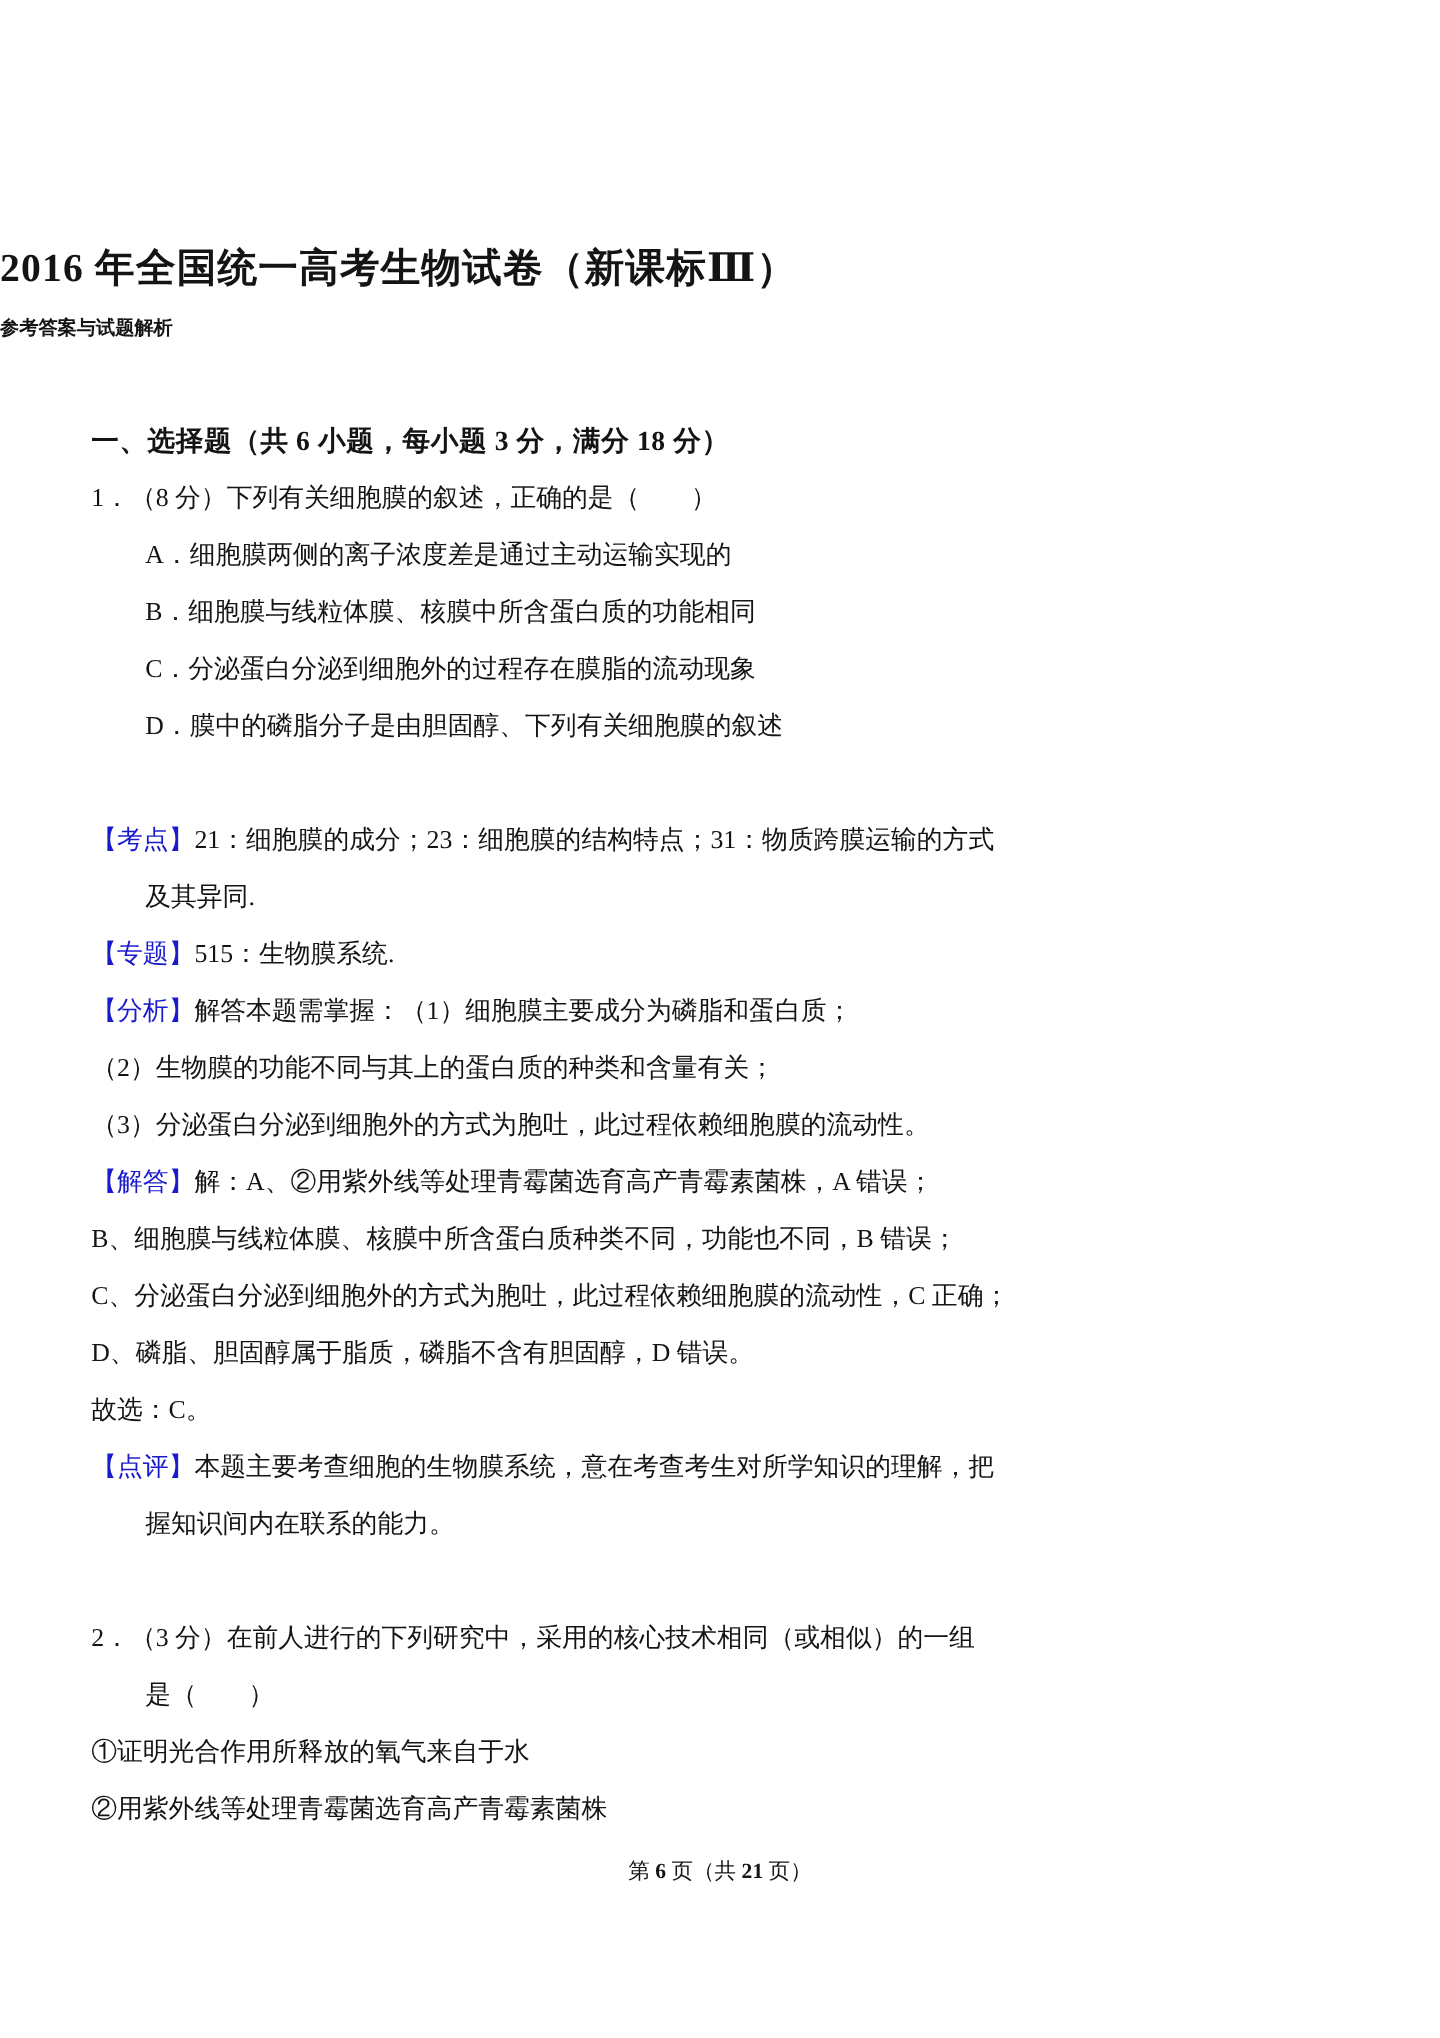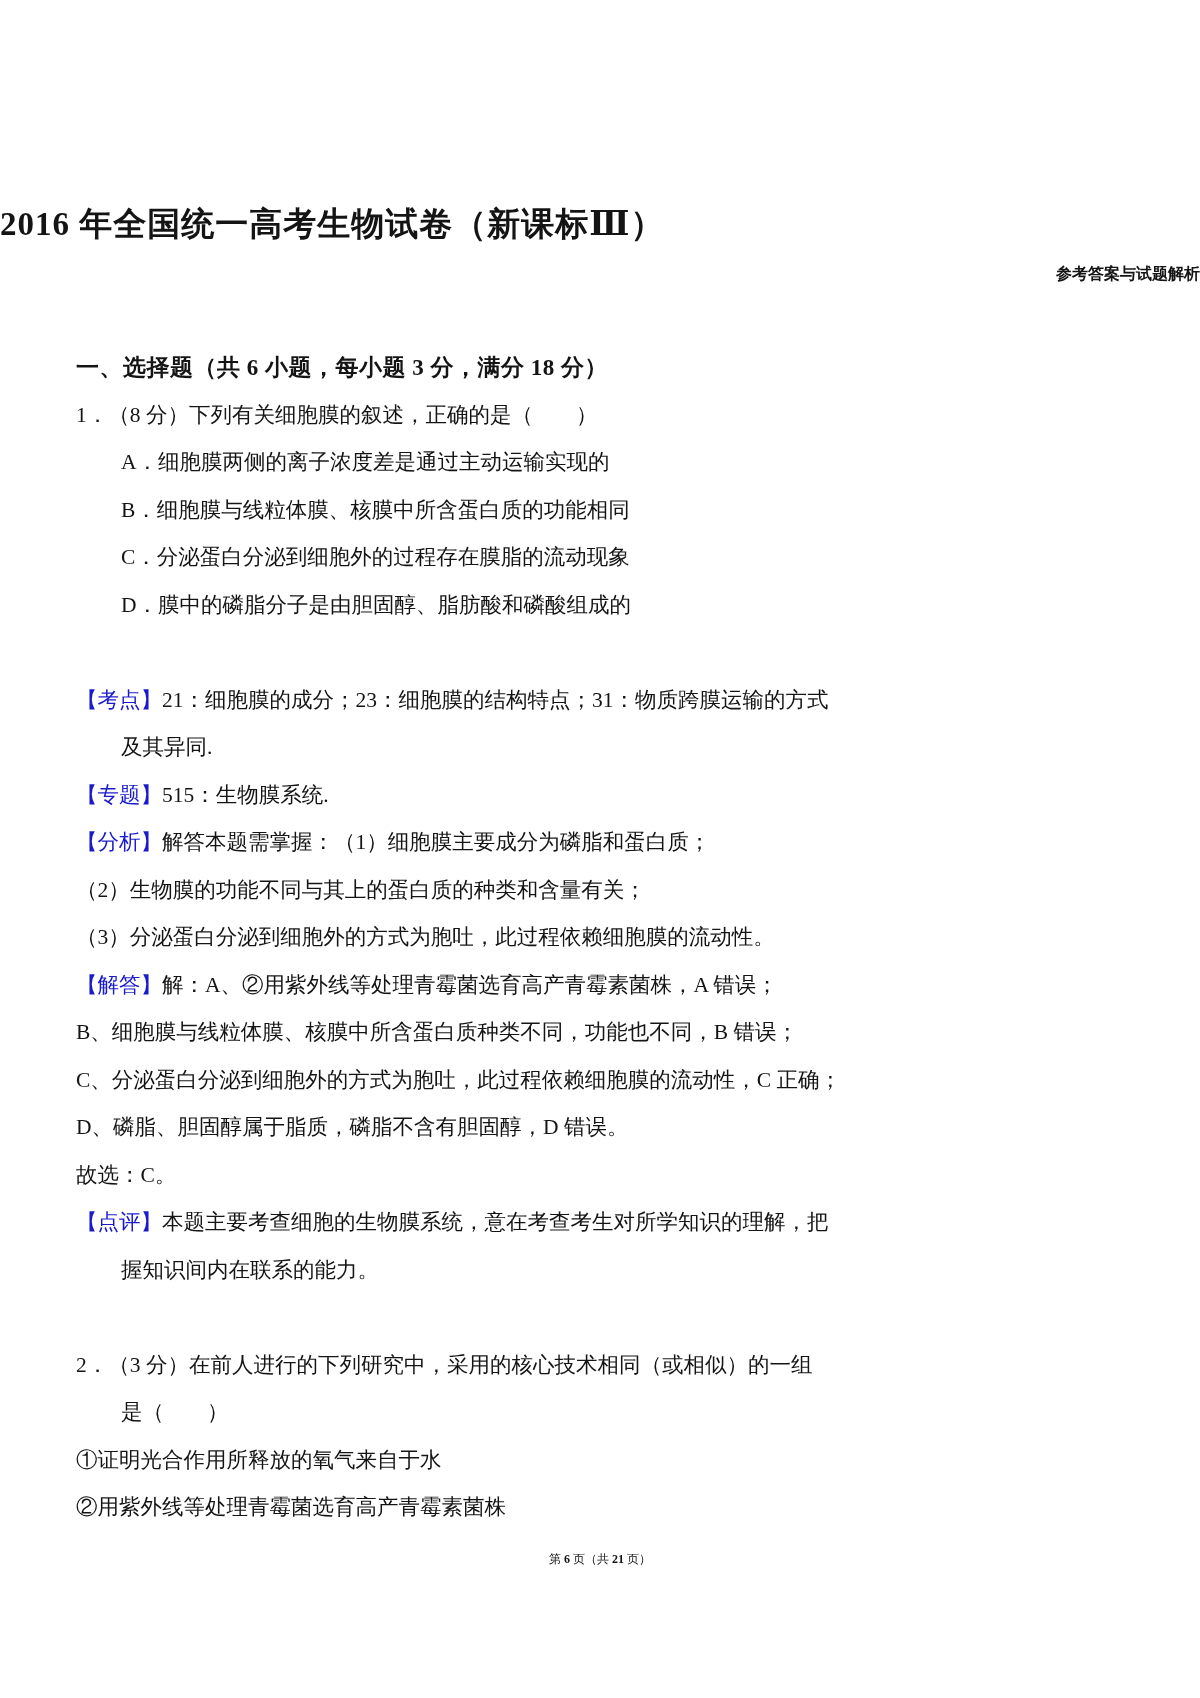--- a/index.html
+++ b/index.html
@@ -19,21 +19,21 @@
     margin: 200px 0 0 0;
     text-align: left;
     font-size: 33px;
     font-weight: bold;
     line-height: 48px;
     white-space: nowrap;
     letter-spacing: 1px;
   }
   .doc-subtitle {
     margin-top: 14px;
-    text-align: right;
+    text-align: left;
     font-size: 16px;
     font-weight: bold;
     line-height: 24px;
     white-space: nowrap;
   }
   .content {
     padding: 0 76px;
     font-size: 21.5px;
     line-height: 47.5px;
   }
@@ -47,21 +47,21 @@
   }
   .line { white-space: nowrap; }
   .indent2 { padding-left: 45px; }
   .blank-line { height: 47.5px; }
   .label-blue { color: #1a1acd; }
   .page-footer {
     position: absolute;
     top: 1545px; left: 0;
     width: 100%;
     text-align: center;
-    font-size: 12px;
+    font-size: 18px;
     line-height: 28px;
     white-space: nowrap;
   }
   .page-footer b { font-weight: bold; }
 </style>
 </head>
 <body>
 
 <div class="page">
 
@@ -69,21 +69,21 @@
   <div class="doc-subtitle">参考答案与试题解析</div>
 
   <div class="content">
 
     <div class="section-heading">一、选择题（共 6 小题，每小题 3 分，满分 18 分）</div>
 
     <div class="line">1．（8 分）下列有关细胞膜的叙述，正确的是（　　）</div>
     <div class="line indent2">A．细胞膜两侧的离子浓度差是通过主动运输实现的</div>
     <div class="line indent2">B．细胞膜与线粒体膜、核膜中所含蛋白质的功能相同</div>
     <div class="line indent2">C．分泌蛋白分泌到细胞外的过程存在膜脂的流动现象</div>
-    <div class="line indent2">D．膜中的磷脂分子是由胆固醇、脂肪酸和磷酸组成的</div>
+    <div class="line indent2">D．膜中的磷脂分子是由胆固醇、下列有关细胞膜的叙述</div>
 
     <div class="blank-line"></div>
 
     <div class="line"><span class="label-blue">【考点】</span><span>21：细胞膜的成分；23：细胞膜的结构特点；31：物质跨膜运输的方式</span></div>
     <div class="line indent2">及其异同.</div>
 
     <div class="line"><span class="label-blue">【专题】</span><span>515：生物膜系统.</span></div>
 
     <div class="line"><span class="label-blue">【分析】</span><span>解答本题需掌握：（1）细胞膜主要成分为磷脂和蛋白质；</span></div>
     <div class="line">（2）生物膜的功能不同与其上的蛋白质的种类和含量有关；</div>

